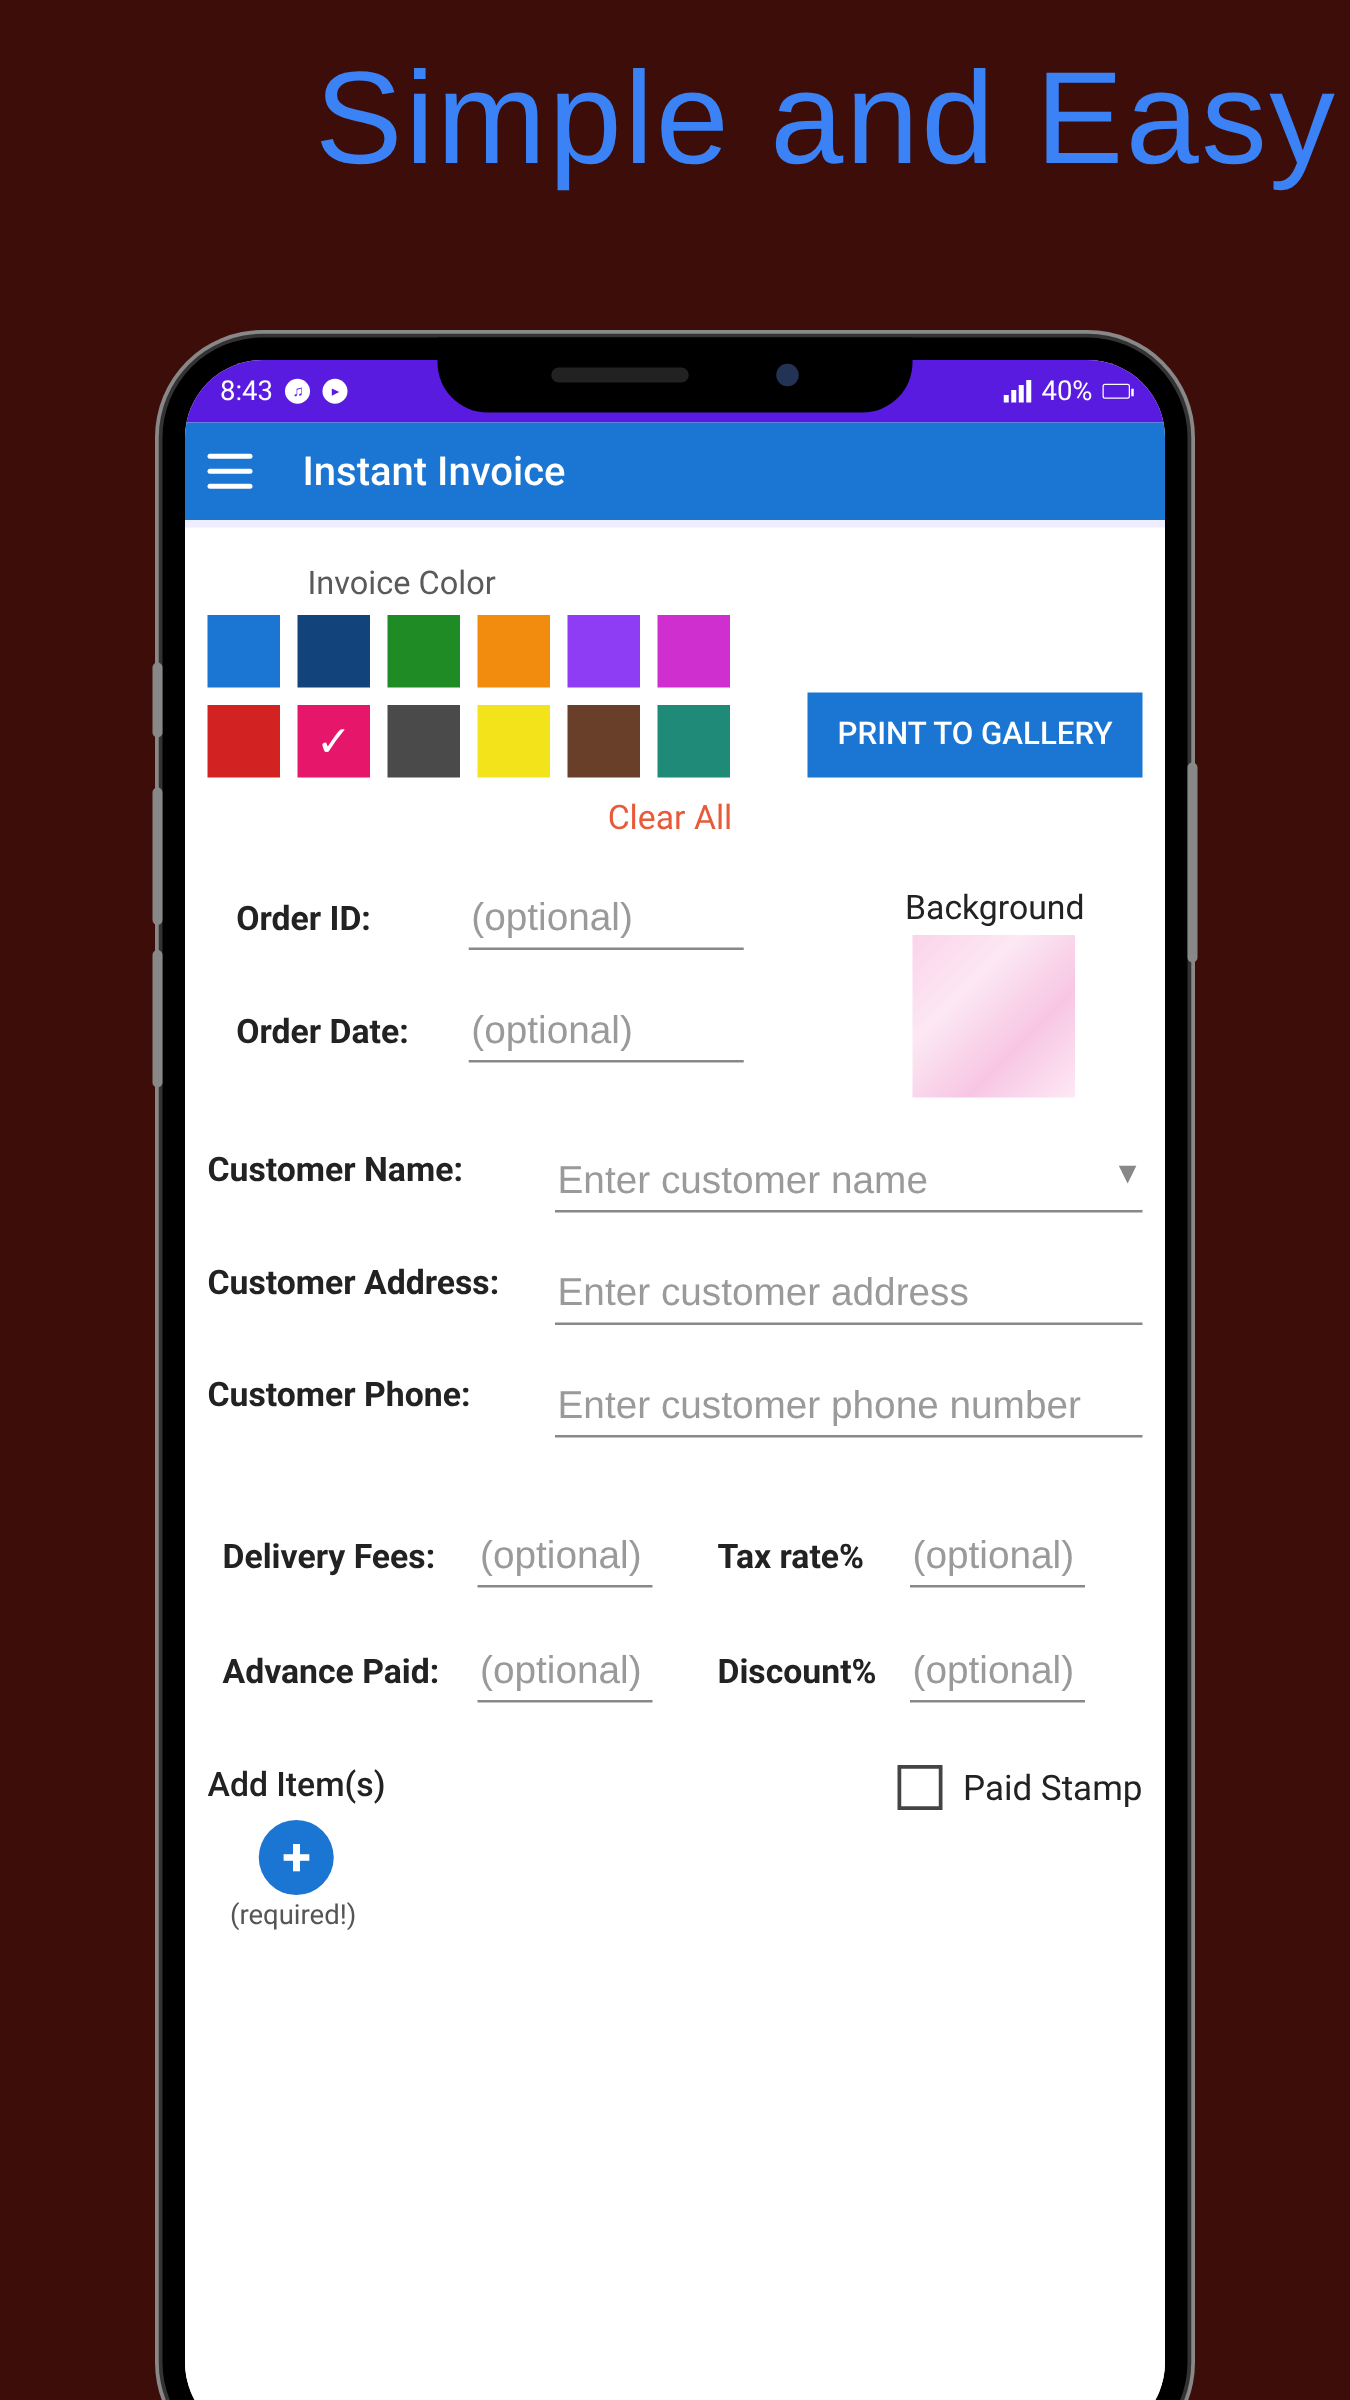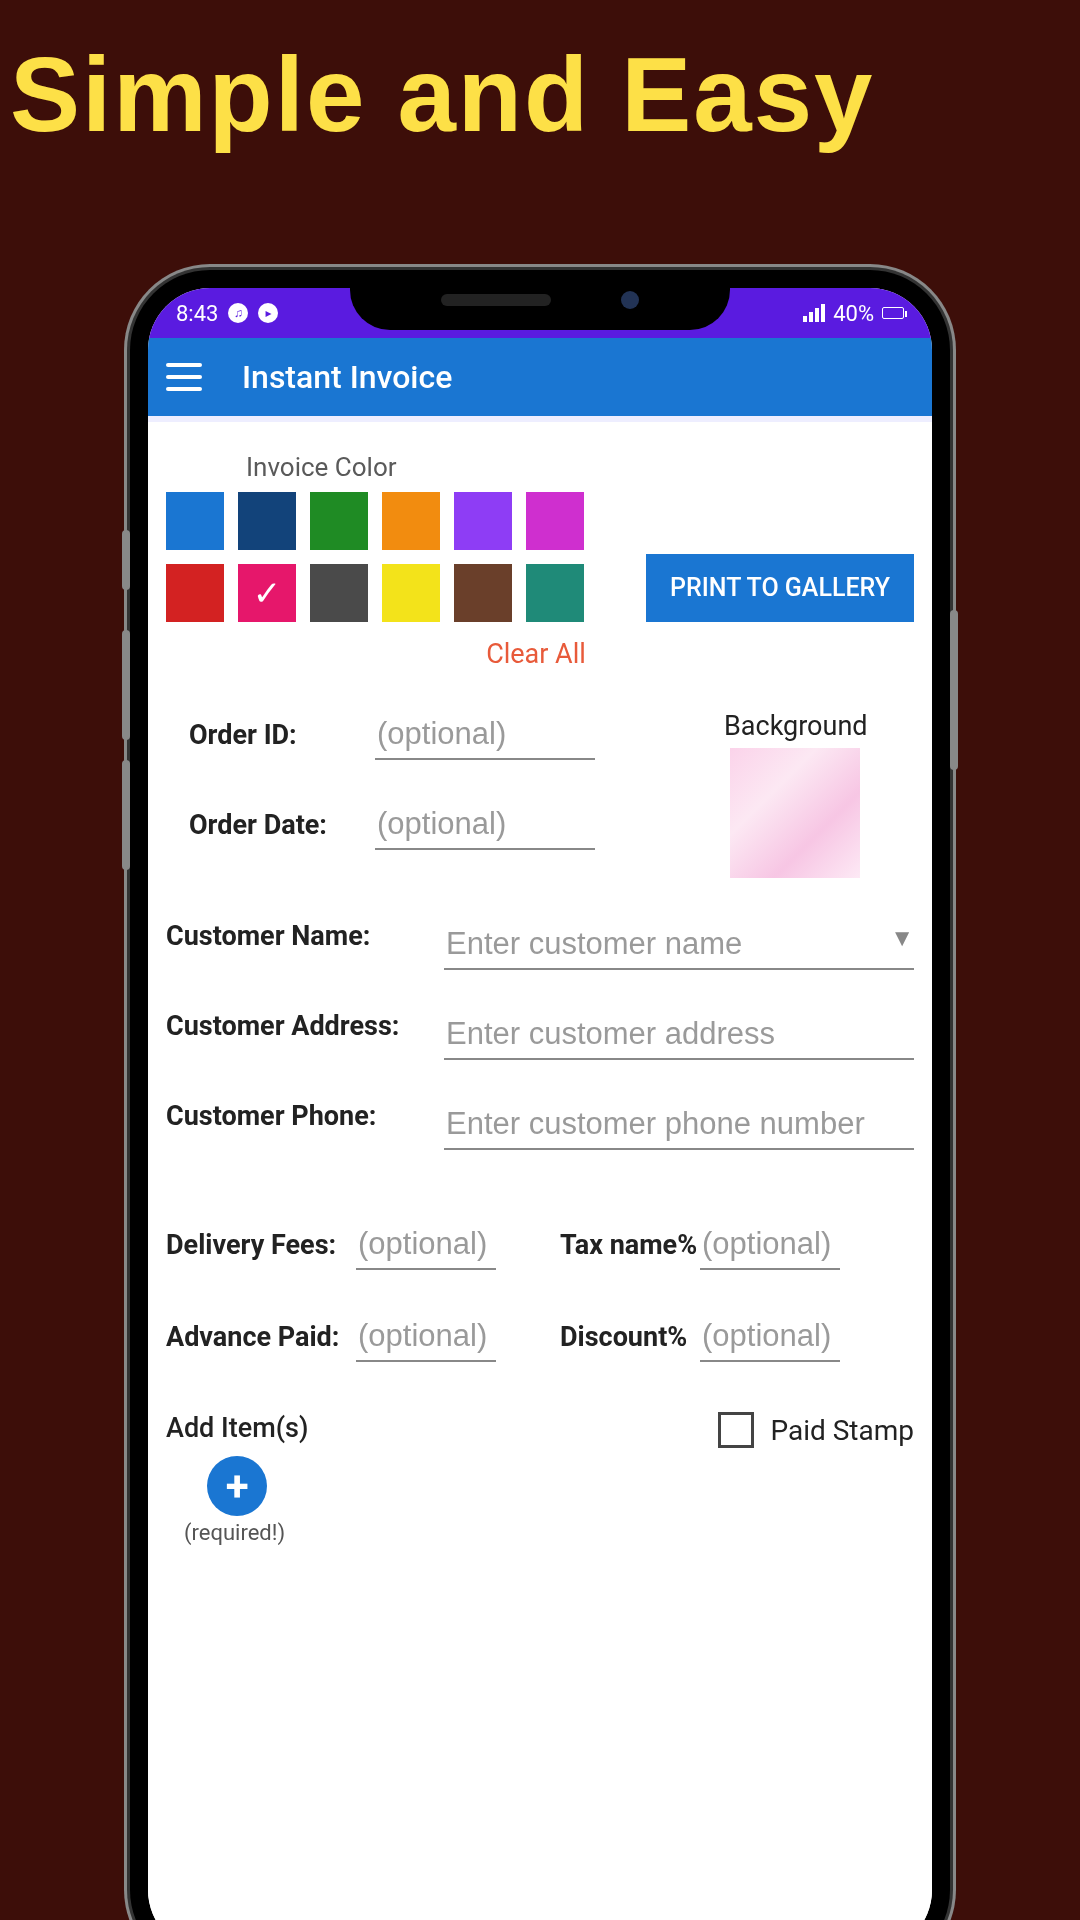--- a/index.html
+++ b/index.html
@@ -5,24 +5,24 @@
 * { box-sizing: border-box; margin: 0; padding: 0; }
 body {
   background: #3d0e09;
   font-family: Roboto, Arial, sans-serif;
   width: 1080px;
   height: 1920px;
   overflow: hidden;
   position: relative;
 }
 .headline {
-  color: #fde047;
-  font-weight: 700;
+  color: #3b82f6;
+  font-weight: 400;
   font-size: 105px;
-  text-align: left;
+  text-align: right;
   letter-spacing: 2px;
   padding: 35px 10px 20px;
   font-family: Impact, "Arial Black", sans-serif;
 }
 .phone-frame {
   position: absolute;
   left: 50%;
   transform: translateX(-50%);
   top: 270px;
   width: 820px;
@@ -162,21 +162,21 @@
 .dropdown-icon {
   position: absolute;
   right: 0;
   top: 4px;
   color: #888;
   font-size: 24px;
   cursor: pointer;
 }
 .fees-section { margin-top: 70px; }
 .fees-row { display: flex; gap: 40px; margin-bottom: 42px; }
-.fees-col { display: flex; align-items: center; flex: 1; }
+.fees-col { display: flex; align-items: center; gap: 14px; flex: 1; margin-left: 12px; }
 .bottom-row { display: flex; justify-content: space-between; align-items: flex-start; margin-top: 50px; }
 .add-items { display: flex; align-items: center; gap: 12px; flex-direction: column; }
 .add-items-text { font-size: 27px; font-weight: 500; color: #222; }
 .add-btn {
   width: 60px; height: 60px; border-radius: 50%;
   background: #1a76d2; color: #fff; font-size: 42px;
   display: flex; align-items: center; justify-content: center;
   cursor: pointer; font-weight: 700;
 }
 .required-txt { font-size: 22px; color: #555; margin-top: 4px; margin-left: 18px; }
@@ -304,21 +304,21 @@
           </div>
         </div>
 
         <div class="fees-section">
           <div class="fees-row">
             <div class="fees-col">
               <div class="field-label field-label-s">Delivery Fees:</div>
               <input class="text-input input-med" placeholder="(optional)" style="">
             </div>
             <div class="fees-col">
-              <div class="field-label" style="min-width:140px">Tax name%</div>
+              <div class="field-label" style="min-width:140px">Tax rate%</div>
               <input class="text-input input-med" placeholder="(optional)" style="">
             </div>
           </div>
           <div class="fees-row">
             <div class="fees-col">
               <div class="field-label field-label-s">Advance Paid:</div>
               <input class="text-input input-med" placeholder="(optional)" style="">
             </div>
             <div class="fees-col">
               <div class="field-label" style="min-width:140px">Discount%</div>

